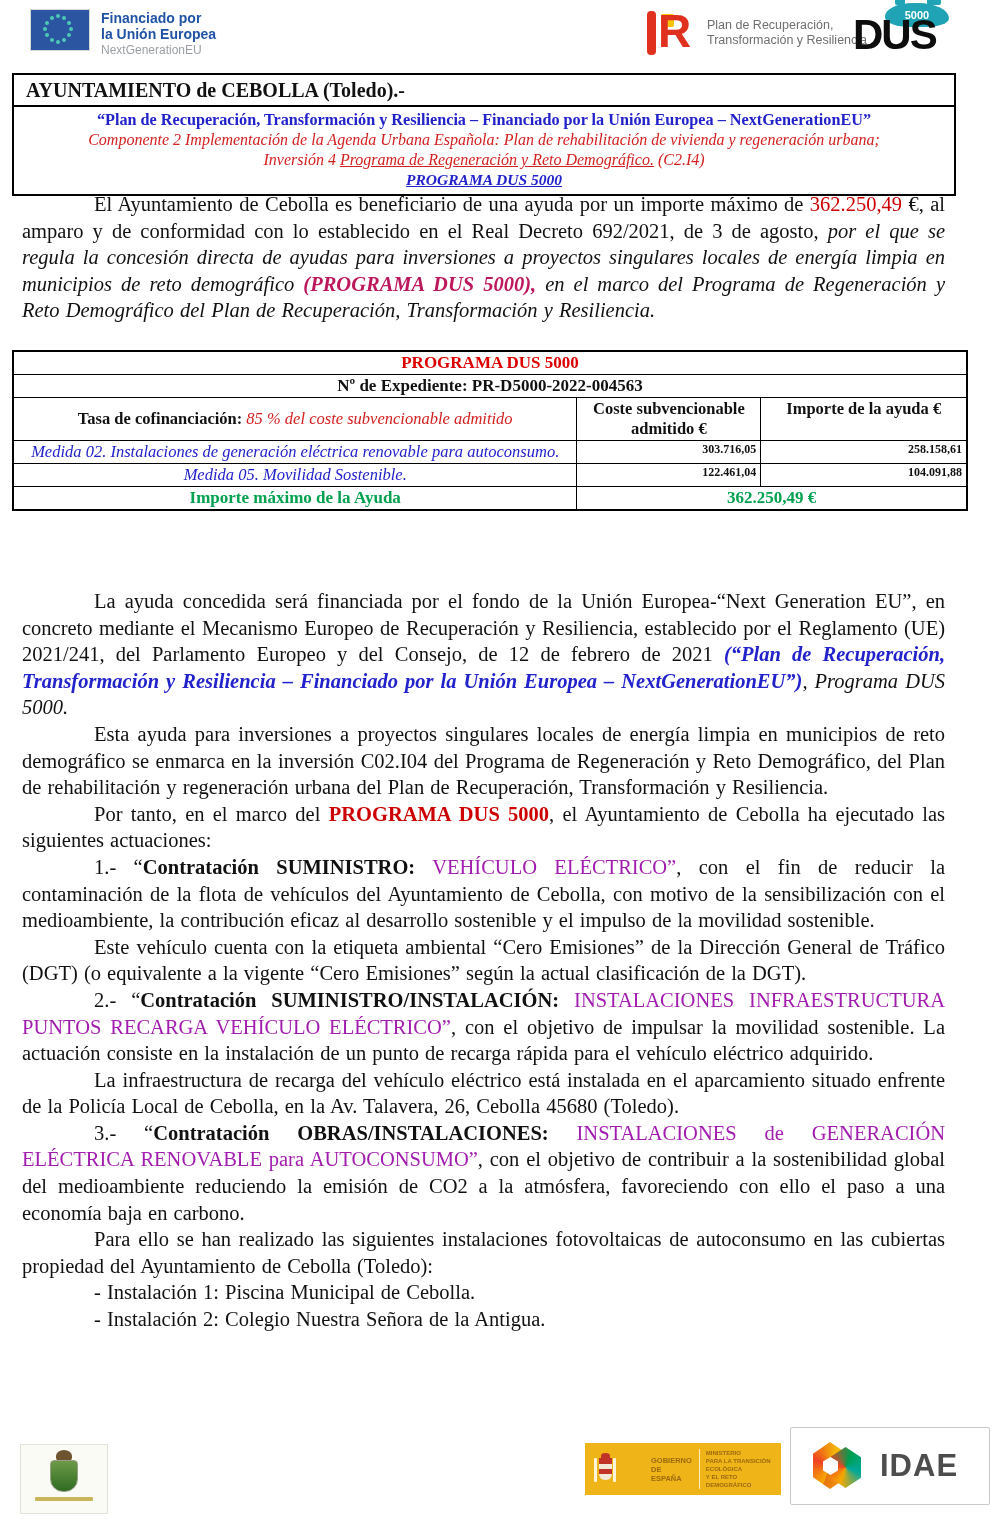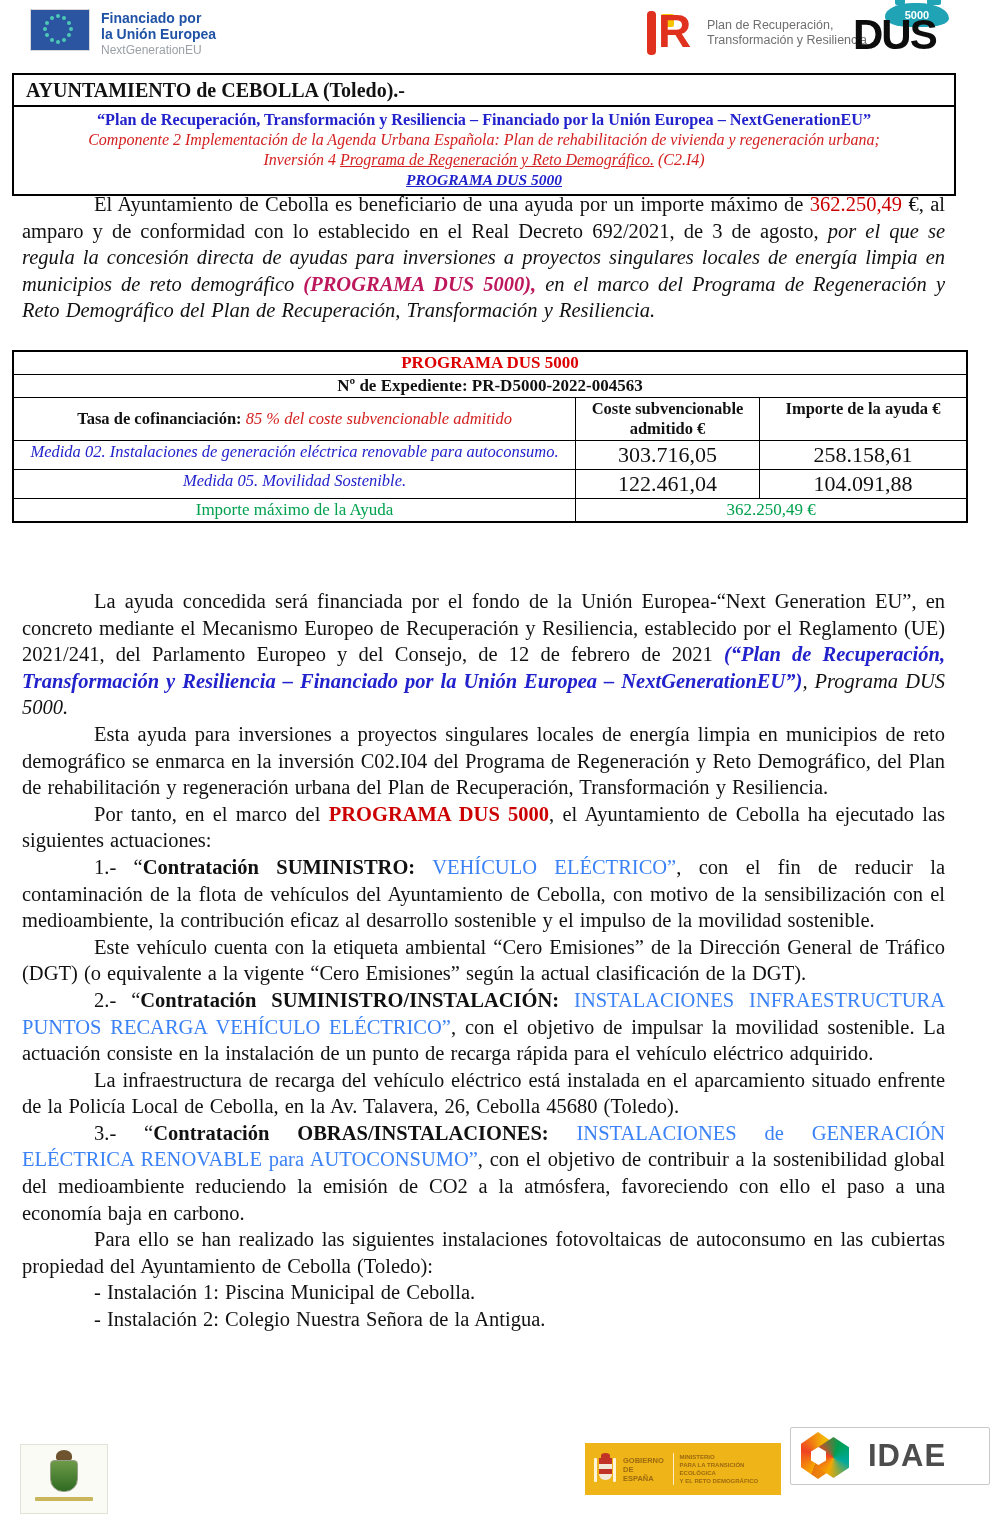--- a/index.html
+++ b/index.html
@@ -45,60 +45,60 @@
   .c1{top:191px;}
   .c2{top:578px;}
   .bp{margin:0;text-align:justify;text-indent:72px;font-size:20.5px;line-height:26.6px;word-spacing:1px;}
   .gap{}
   .red{color:#cc0000;}
   .redbold{color:#cc0000;font-weight:bold;}
   .redboldit{color:#be185d;font-weight:bold;font-style:italic;}
   .it{font-style:italic;}
   .b{font-weight:bold;}
   .bluebi{color:#2222cc;font-weight:bold;font-style:italic;}
-  .purple{color:#3b82f6;}
+  .purple{color:#a21caf;}
 
   
   table.ftab{position:absolute;left:12px;top:350px;width:956px;border-collapse:collapse;
              border:2px solid #000;font-family:"Liberation Serif",serif;}
   .ftab th,.ftab td{border:1.5px solid #000;padding:1px 4px;}
   .t-title{color:#dd0000;font-size:17px;font-weight:bold;text-align:center;}
   .t-exp{font-size:17px;font-weight:bold;text-align:center;}
   .t-cof{width:575px;font-size:16.5px;text-align:center;font-weight:normal;vertical-align:middle;}
   .t-cof .b{font-weight:bold;}
   .t-redit{color:#d42020;font-style:italic;}
   .t-colh{font-size:16.5px;font-weight:bold;text-align:center;vertical-align:top;line-height:20px;padding-top:3px;}
   .t-c2{width:178px;} .t-c3{width:203px;}
   .t-blue{color:#2222cc;font-style:italic;font-size:16.5px;text-align:center;vertical-align:top;padding:1px 45px 4px;}
-  .t-num{font-size:22px;text-align:center;vertical-align:top;}
+  .t-num{font-size:12px;text-align:right;vertical-align:top;font-weight:bold;}
   .t-tot{font-size:17px;font-weight:bold;text-align:center;}
-  .t-max{color:#00a14e;font-size:17px;font-weight:normal;text-align:center;}
+  .t-max{color:#00a14e;font-size:17px;font-weight:bold;text-align:center;}
 
   
   .cebolla-box{position:absolute;left:20px;top:1444px;width:86px;height:68px;border:1px solid #e2e2d8;background:#fbfbf5;}
   .ceb-crown{width:16px;height:12px;background:#6e532f;border-radius:50% 50% 35% 35%;margin:5px auto 0;}
   .ceb-shield{width:26px;height:30px;background:linear-gradient(#6d9a48,#2f6b22);border:1px solid #99a08a;
               border-radius:4px 4px 13px 13px;margin:-2px auto 0;}
   .ceb-caption{width:58px;height:4px;background:#c9b55c;border-radius:1px;margin:5px auto 0;}
 
   .gob-box{position:absolute;left:585px;top:1443px;width:196px;height:52px;background:#eeb418;
            display:flex;align-items:center;gap:7px;padding:0 0 0 9px;box-sizing:border-box;
            font-family:"Liberation Sans",sans-serif;color:#9c6a10;}
   .coa{position:relative;width:22px;height:34px;flex:0 0 auto;}
   .coa .pl{position:absolute;top:6px;width:3px;height:24px;background:#fdf4da;border-radius:1px;}
   .coa .pl.left{left:0;} .coa .pl.right{right:0;}
   .coa .crn{position:absolute;left:7px;top:1px;width:9px;height:5px;background:#c23327;border-radius:50% 50% 0 0;}
   .coa .shd{position:absolute;left:5px;top:6px;width:13px;height:22px;border-radius:0 0 6px 6px;
             background:linear-gradient(180deg,#c23327 28%,#f2e9d8 28% 50%,#c23327 50% 72%,#f2e9d8 72%);}
-  .gob-txt{font-size:7.5px;font-weight:bold;line-height:9px;}
+  .gob-txt{font-size:7.5px;font-weight:bold;line-height:9px;margin-left:28px;}
   .min-txt{font-size:6px;font-weight:bold;line-height:8px;border-left:1px solid rgba(255,255,255,.75);padding-left:6px;}
 
-  .idae-box{position:absolute;left:790px;top:1427px;width:200px;height:58px;border:1.5px solid #c9c9c9;
+  .idae-box{position:absolute;left:790px;top:1427px;width:200px;height:78px;border:1.5px solid #c9c9c9;
             border-radius:2px;background:#fff;display:flex;align-items:center;gap:11px;
-            padding-left:10px;box-sizing:border-box;}
+            padding-left:22px;box-sizing:border-box;}
   .idae-emblem{position:relative;width:56px;height:56px;flex:0 0 auto;}
   .hex{clip-path:polygon(50% 0%,100% 25%,100% 75%,50% 100%,0% 75%,0% 25%);position:absolute;}
   .hexA{left:0;top:4px;width:34px;height:47px;background:conic-gradient(from 200deg,#f6a800,#ef4123,#f2b705,#f6a800,#e87511);}
   .hexB{left:17px;top:9px;width:31px;height:41px;background:conic-gradient(from 20deg,#009e4f,#00a99d,#f6a800,#ef4123,#009e4f);}
   .hexHole{left:10px;top:19px;width:15px;height:18px;background:#fff;}
   .idae-word{font-family:"Liberation Sans",sans-serif;font-size:31px;font-weight:900;color:#4d4d4d;letter-spacing:1px;}
 </style>
 </head>
 <body>
 

